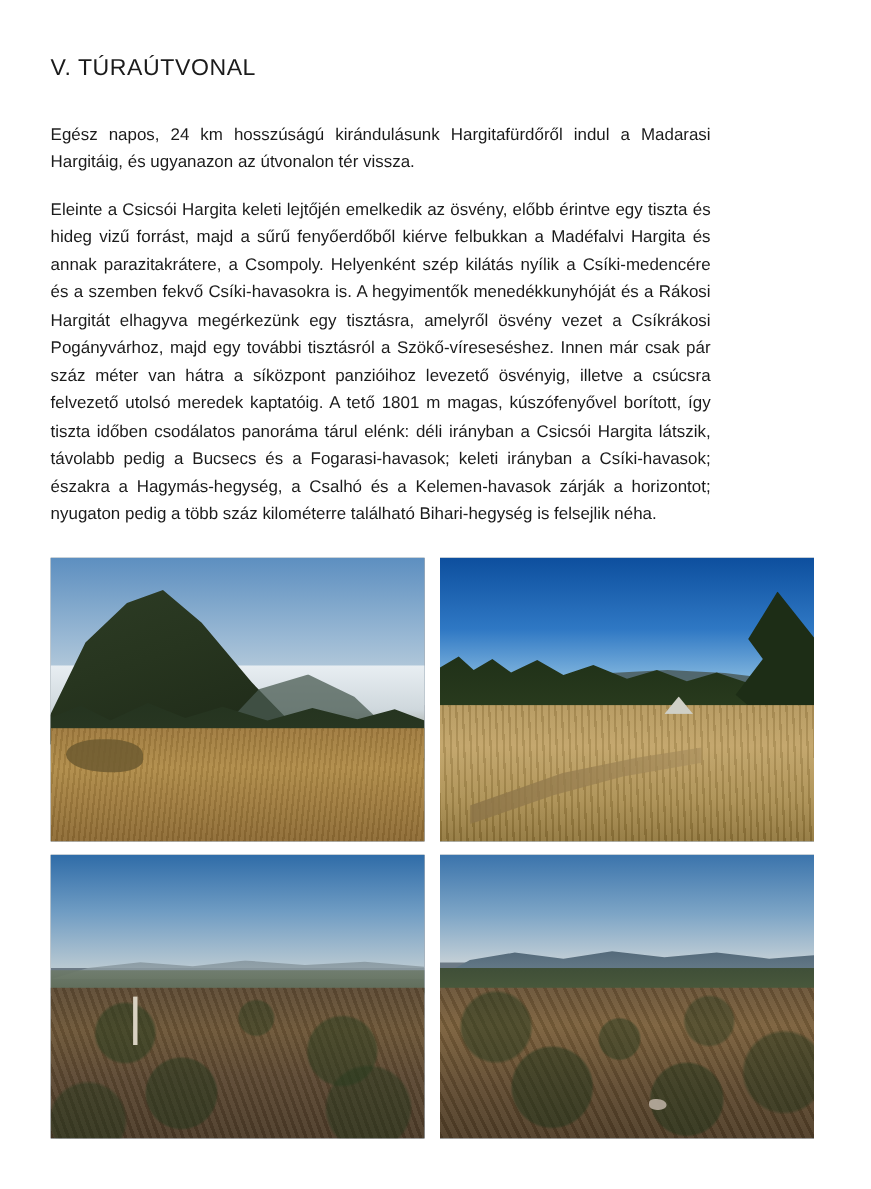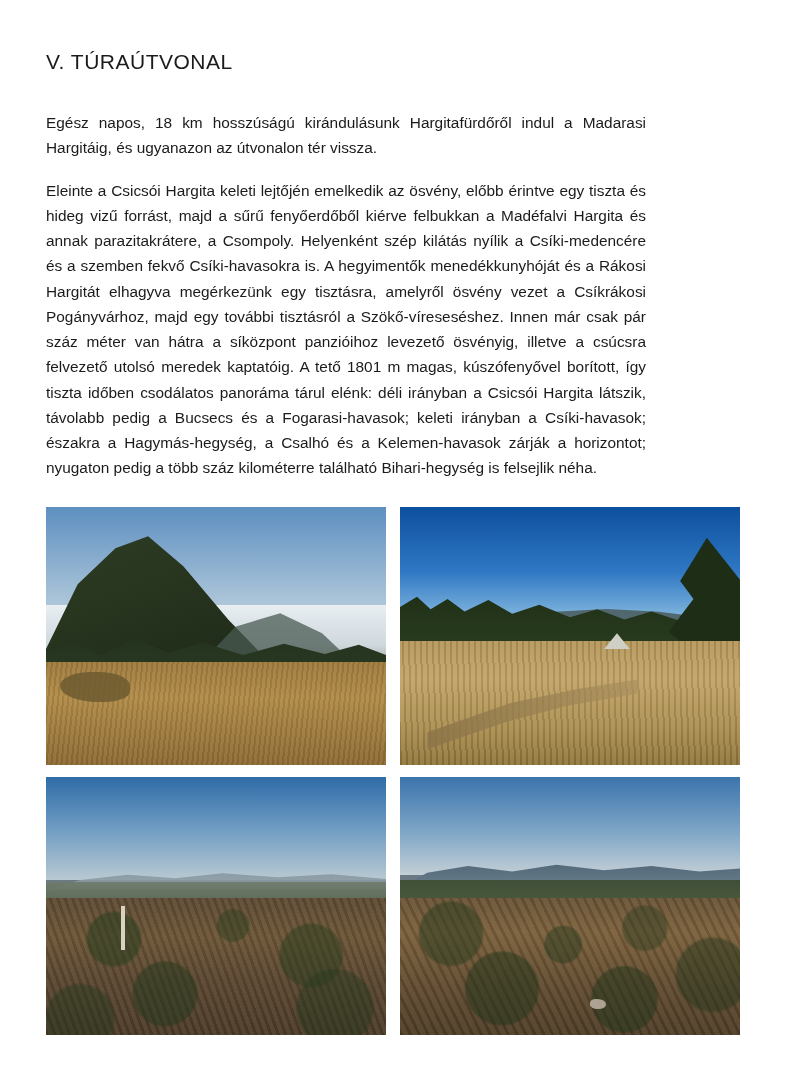--- a/index.html
+++ b/index.html
@@ -244,21 +244,21 @@
   }
 </style>
 </head>
 <body>
 
 <div class="page">
 
   <h1 class="doc-title">V. TÚRAÚTVONAL</h1>
 
   <div class="body-text">
-    <p>Egész napos, 18 km hosszúságú kirándulásunk Hargitafürdőről indul a Madarasi Hargitáig, és ugyanazon az útvonalon tér vissza.</p>
+    <p>Egész napos, 24 km hosszúságú kirándulásunk Hargitafürdőről indul a Madarasi Hargitáig, és ugyanazon az útvonalon tér vissza.</p>
     <p>Eleinte a Csicsói Hargita keleti lejtőjén emelkedik az ösvény, előbb érintve egy tiszta és hideg vizű forrást, majd a sűrű fenyőerdőből kiérve felbukkan a Madéfalvi Hargita és annak parazitakrátere, a Csompoly. Helyenként szép kilátás nyílik a Csíki-medencére és a szemben fekvő Csíki-havasokra is. A hegyimentők menedékkunyhóját és a Rákosi Hargitát elhagyva megérkezünk egy tisztásra, amelyről ösvény vezet a Csíkrákosi Pogányvárhoz, majd egy további tisztásról a Szökő-víreseséshez. Innen már csak pár száz méter van hátra a síközpont panzióihoz levezető ösvényig, illetve a csúcsra felvezető utolsó meredek kaptatóig. A tető 1801 m magas, kúszófenyővel borított, így tiszta időben csodálatos panoráma tárul elénk: déli irányban a Csicsói Hargita látszik, távolabb pedig a Bucsecs és a Fogarasi-havasok; keleti irányban a Csíki-havasok; északra a Hagymás-hegység, a Csalhó és a Kelemen-havasok zárják a horizontot; nyugaton pedig a több száz kilométerre található Bihari-hegység is felsejlik néha.</p>
   </div>
 
   <div class="gallery">
 
     <div class="photo p1">
       <div class="sky layer"></div>
       <div class="cloudsea layer"></div>
       <div class="ridge"></div>
       <div class="ridge2"></div>

